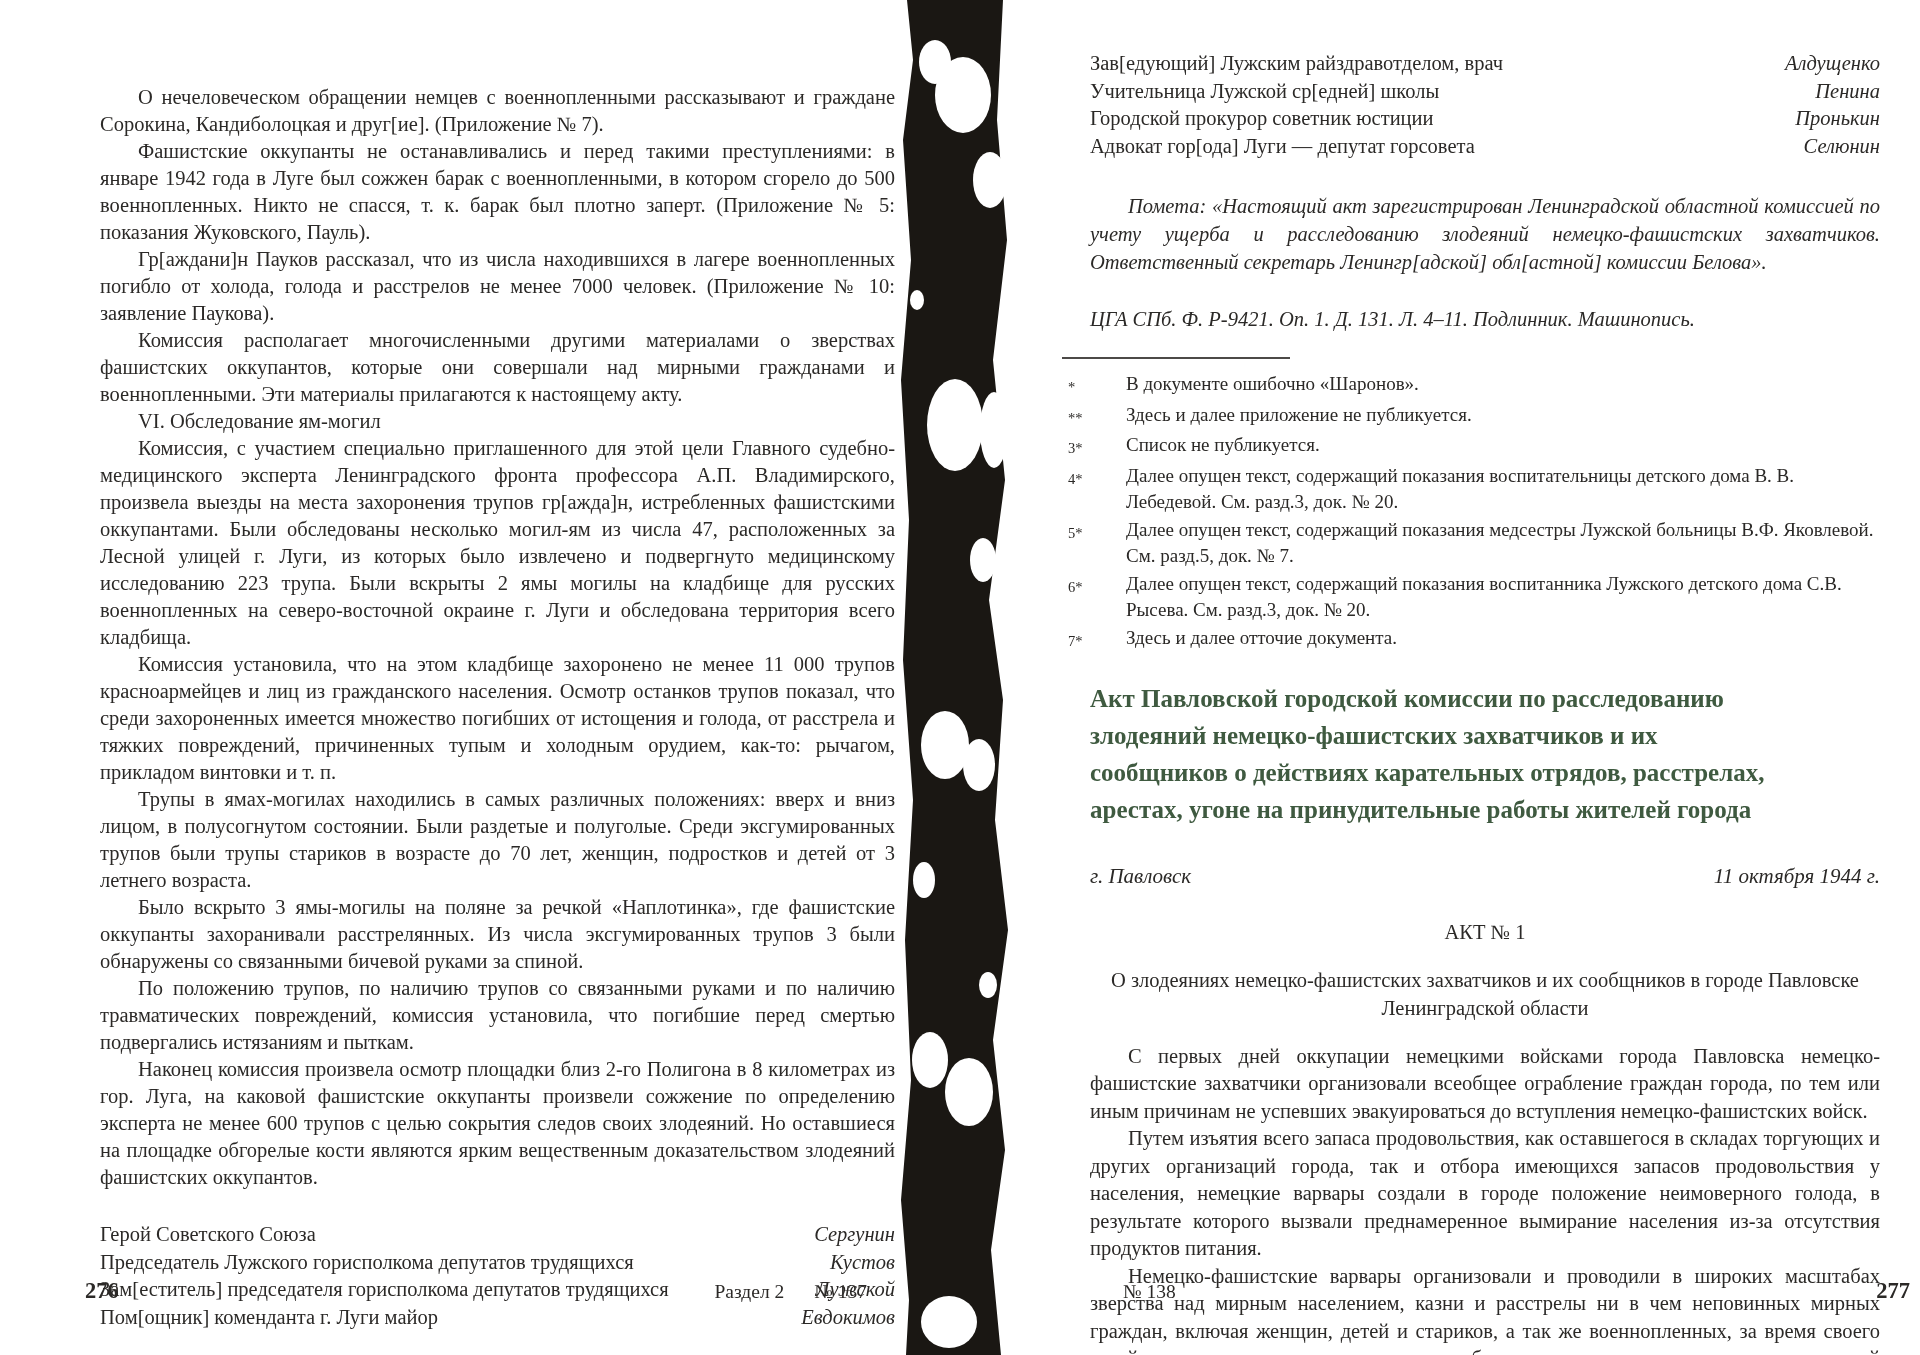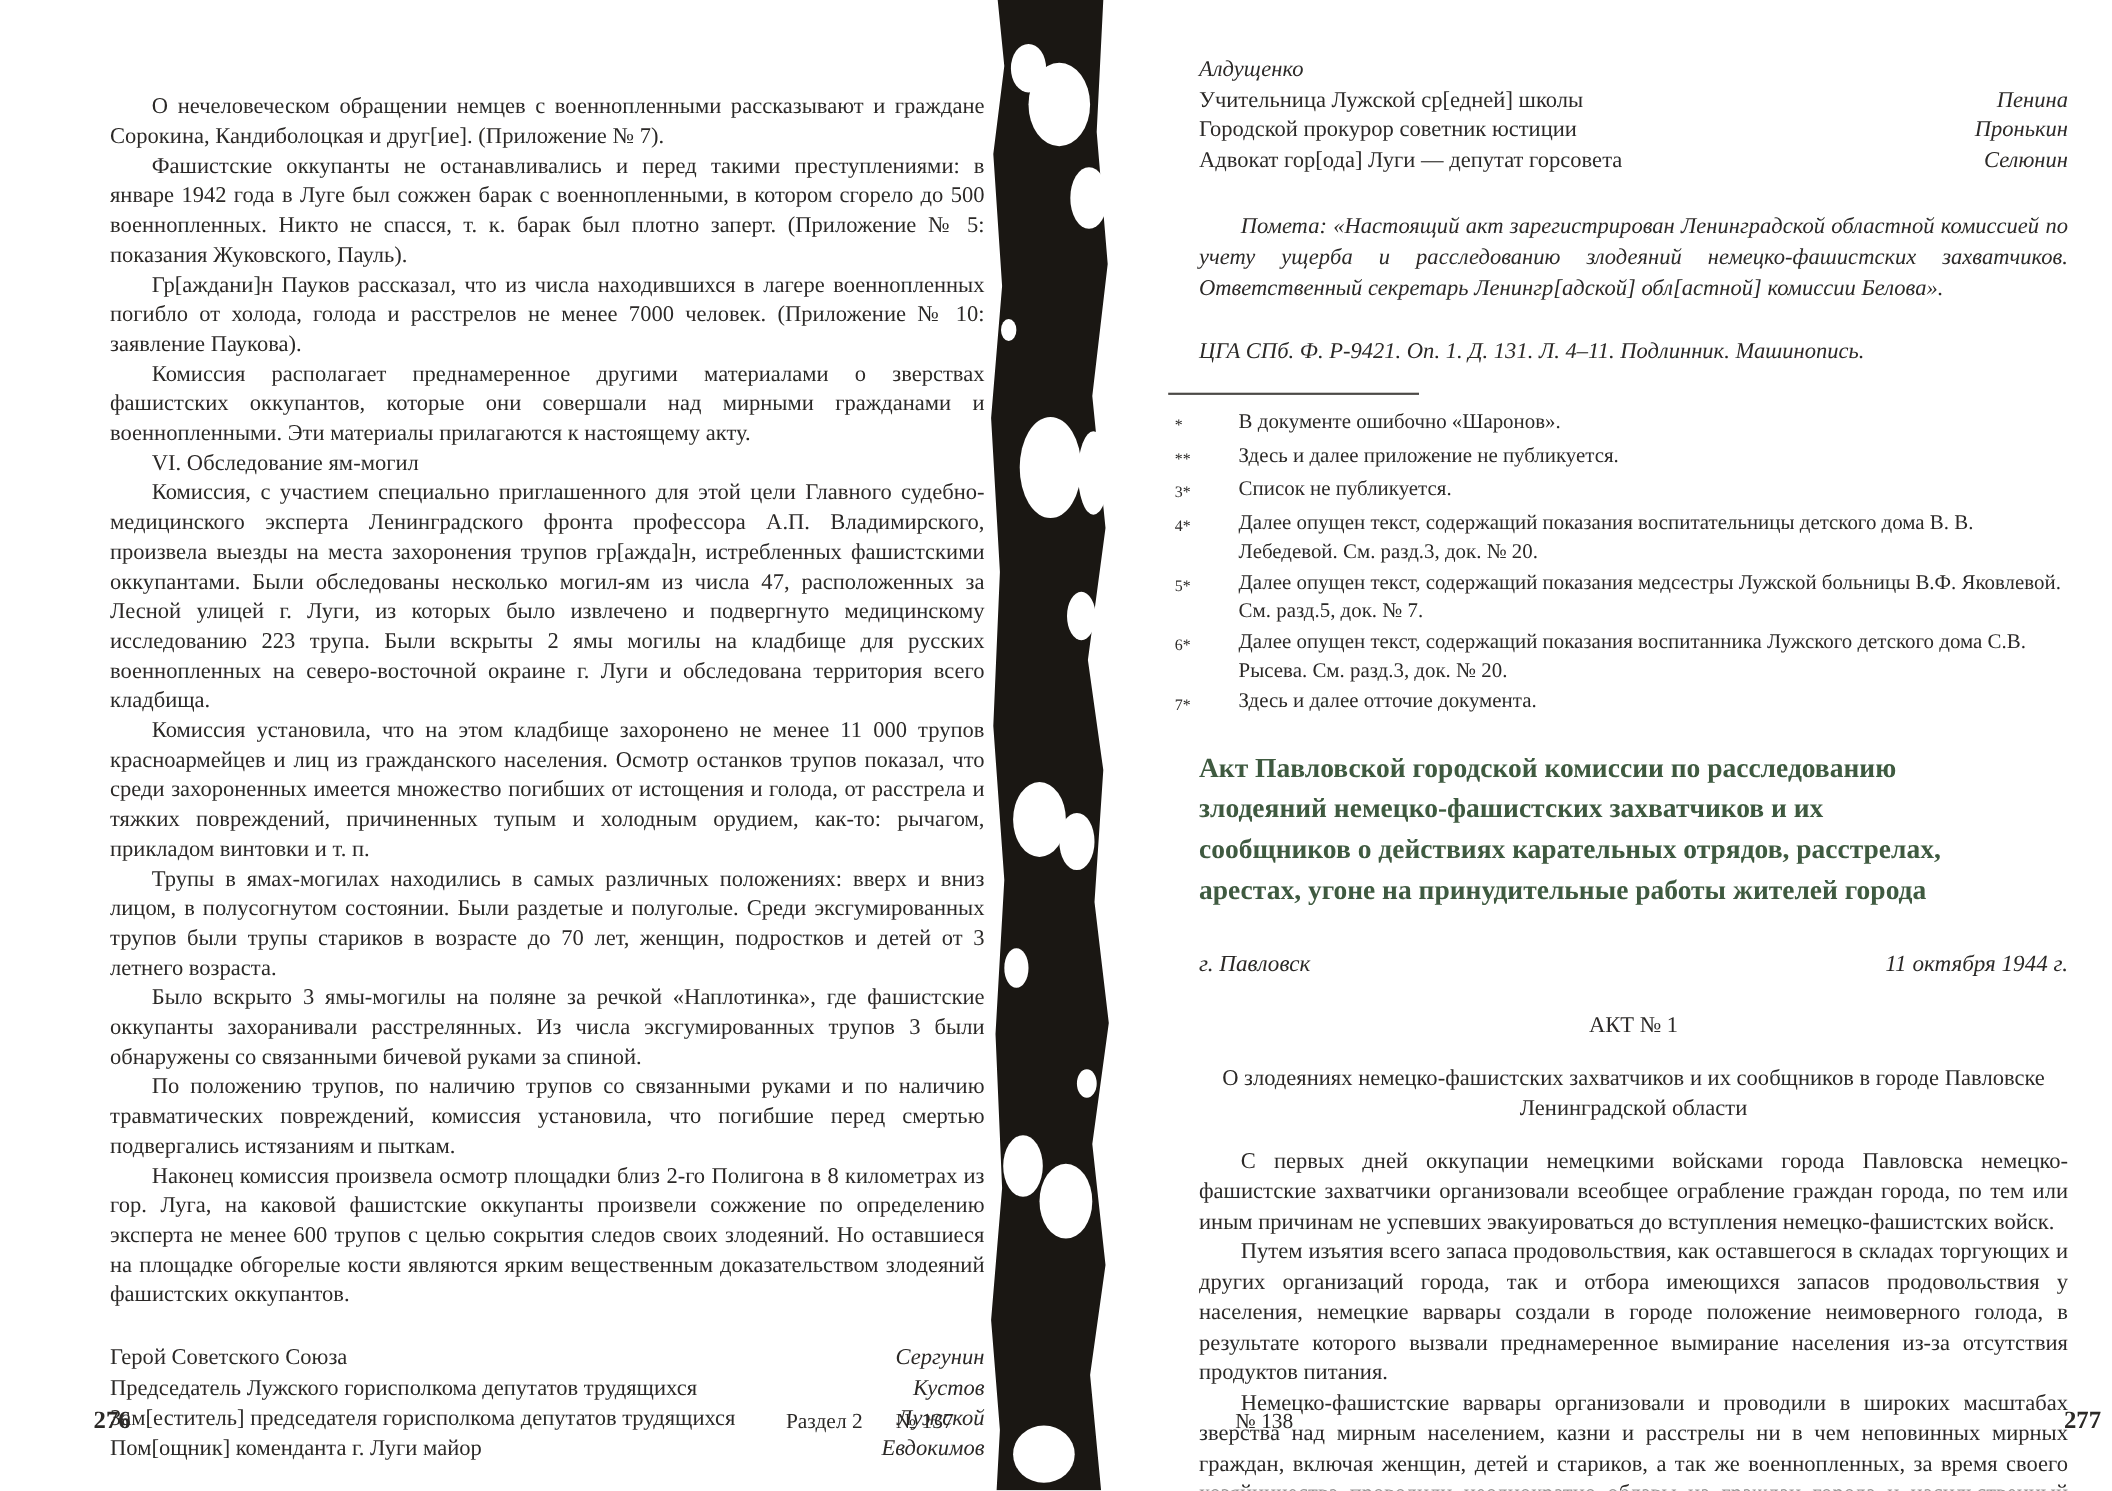--- a/index.html
+++ b/index.html
@@ -50,21 +50,21 @@
 
   #gutter{position:absolute;left:893px;top:0;width:132px;height:1355px;}
 </style>
 </head>
 <body>
 
 <div class="page" id="page-left">
   <p class="body">О нечеловеческом обращении немцев с военнопленными рассказывают и граждане Сорокина, Кандиболоцкая и друг[ие]. (Приложение № 7).</p>
   <p class="body">Фашистские оккупанты не останавливались и перед такими преступлениями: в январе 1942 года в Луге был сожжен барак с военнопленными, в котором сгорело до 500 военнопленных. Никто не спасся, т. к. барак был плотно заперт. (Приложение № 5: показания Жуковского, Пауль).</p>
   <p class="body">Гр[аждани]н Пауков рассказал, что из числа находившихся в лагере военнопленных погибло от холода, голода и расстрелов не менее 7000 человек. (Приложение № 10: заявление Паукова).</p>
-  <p class="body">Комиссия располагает преднамеренное другими материалами о зверствах фашистских оккупантов, которые они совершали над мирными гражданами и военнопленными. Эти материалы прилагаются к настоящему акту.</p>
+  <p class="body">Комиссия располагает многочисленными другими материалами о зверствах фашистских оккупантов, которые они совершали над мирными гражданами и военнопленными. Эти материалы прилагаются к настоящему акту.</p>
   <p class="body">VI. Обследование ям-могил</p>
   <p class="body">Комиссия, с участием специально приглашенного для этой цели Главного судебно-медицинского эксперта Ленинградского фронта профессора А.П. Владимирского, произвела выезды на места захоронения трупов гр[ажда]н, истребленных фашистскими оккупантами. Были обследованы несколько могил-ям из числа 47, расположенных за Лесной улицей г. Луги, из которых было извлечено и подвергнуто медицинскому исследованию 223 трупа. Были вскрыты 2 ямы могилы на кладбище для русских военнопленных на северо-восточной окраине г. Луги и обследована территория всего кладбища.</p>
   <p class="body">Комиссия установила, что на этом кладбище захоронено не менее 11 000 трупов красноармейцев и лиц из гражданского населения. Осмотр останков трупов показал, что среди захороненных имеется множество погибших от истощения и голода, от расстрела и тяжких повреждений, причиненных тупым и холодным орудием, как-то: рычагом, прикладом винтовки и т. п.</p>
   <p class="body">Трупы в ямах-могилах находились в самых различных положениях: вверх и вниз лицом, в полусогнутом состоянии. Были раздетые и полуголые. Среди эксгумированных трупов были трупы стариков в возрасте до 70 лет, женщин, подростков и детей от 3 летнего возраста.</p>
   <p class="body">Было вскрыто 3 ямы-могилы на поляне за речкой «Наплотинка», где фашистские оккупанты захоранивали расстрелянных. Из числа эксгумированных трупов 3 были обнаружены со связанными бичевой руками за спиной.</p>
   <p class="body">По положению трупов, по наличию трупов со связанными руками и по наличию травматических повреждений, комиссия установила, что погибшие перед смертью подвергались истязаниям и пыткам.</p>
   <p class="body">Наконец комиссия произвела осмотр площадки близ 2-го Полигона в 8 километрах из гор. Луга, на каковой фашистские оккупанты произвели сожжение по определению эксперта не менее 600 трупов с целью сокрытия следов своих злодеяний. Но оставшиеся на площадке обгорелые кости являются ярким вещественным доказательством злодеяний фашистских оккупантов.</p>
 
   <div class="sig-block">
     <div class="sig-row">
@@ -104,20 +104,21 @@
     <ellipse cx="76" cy="1092" rx="24" ry="34" fill="#ffffff"></ellipse>
     <ellipse cx="56" cy="1322" rx="28" ry="26" fill="#ffffff"></ellipse>
     <ellipse cx="24" cy="300" rx="7" ry="10" fill="#ffffff"></ellipse>
     <ellipse cx="95" cy="985" rx="9" ry="13" fill="#ffffff"></ellipse>
   </svg>
 </div>
 
 <div class="page" id="page-right">
   <div>
     <div class="sig-row">
+      <span class="sig-role">Зав[едующий] Лужским райздравотделом, врач</span>
       <span class="sig-name">Алдущенко</span>
     </div>
     <div class="sig-row">
       <span class="sig-role">Учительница Лужской ср[едней] школы</span>
       <span class="sig-name">Пенина</span>
     </div>
     <div class="sig-row">
       <span class="sig-role">Городской прокурор советник юстиции</span>
       <span class="sig-name">Пронькин</span>
     </div>

